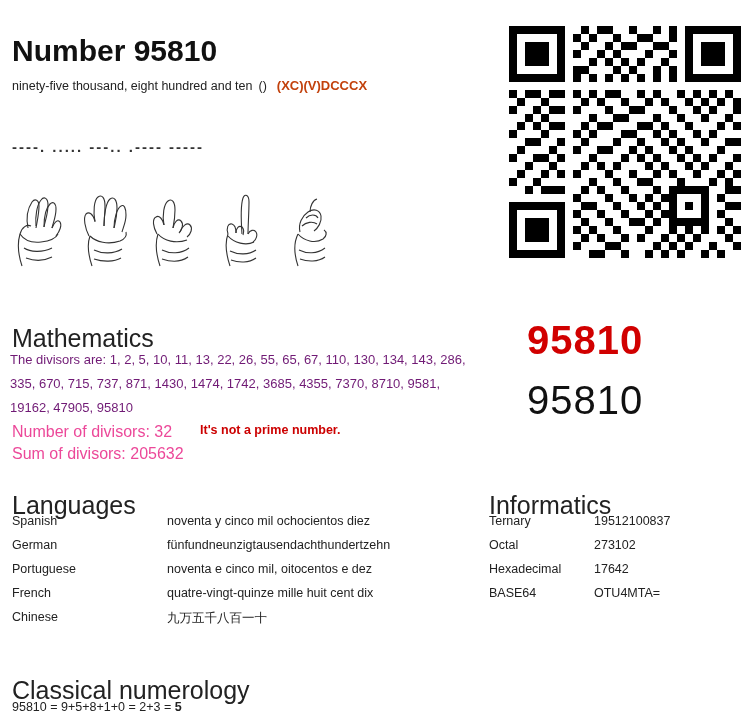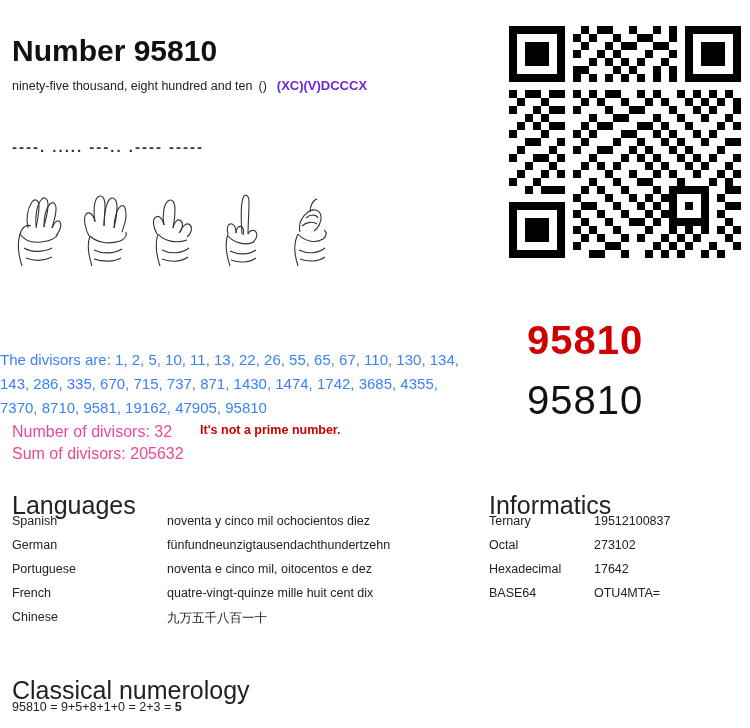--- a/index.html
+++ b/index.html
@@ -40,21 +40,21 @@
   }
   .subline .paren {
     color: #222;
     margin-left: 6px;
     font-size: 12.5px;
   }
   .subline .roman {
     margin-left: 10px;
     font-weight: bold;
     font-size: 13px;
-    color: #6d28d9;
+    color: #c2410c;
   }
   .morse {
     position: absolute;
     left: 12px;
     top: 138px;
     font-size: 15px;
     font-weight: bold;
     color: #333;
     letter-spacing: 2px;
     font-family: "Liberation Sans", sans-serif;
@@ -80,26 +80,26 @@
     color: #222;
     font-weight: normal;
   }
   #math-h { left: 12px; top: 303px; }
   #lang-h { left: 12px; top: 470px; }
   #inf-h  { left: 489px; top: 470px; }
   #class-h{ left: 12px; top: 655px; }
 
   .math-body {
     position: absolute;
-    left: 0;
+    left: 10px;
     top: 348px;
     width: 465px;
-    font-size: 15px;
+    font-size: 13px;
     line-height: 24px;
-    color: #3b82f6;
+    color: #701a75;
   }
   .meta-line {
     position: absolute;
     left: 12px;
     font-size: 16px;
     color: #ec4899;
   }
   #ndiv { top: 423px; }
   #sumdiv { top: 445px; }
   .prime-note {
@@ -541,20 +541,21 @@
         <rect x="14" y="28" width="1" height="1"></rect>
           <rect x="17" y="28" width="1" height="1"></rect>
         <rect x="19" y="28" width="1" height="1"></rect>
           <rect x="21" y="28" width="1" height="1"></rect>
         <rect x="24" y="28" width="1" height="1"></rect>
           <rect x="26" y="28" width="1" height="1"></rect>
       </g>
     </svg>
   </div>
 
+  <h2 class="section-h" id="math-h">Mathematics</h2>
   <div class="math-body">The divisors are: 1, 2, 5, 10, 11, 13, 22, 26, 55, 65, 67, 110, 130, 134, 143, 286, 335, 670, 715, 737, 871, 1430, 1474, 1742, 3685, 4355, 7370, 8710, 9581, 19162, 47905, 95810</div>
   <div class="meta-line" id="ndiv">Number of divisors: 32</div>
   <div class="prime-note">It's not a prime number.</div>
   <div class="meta-line" id="sumdiv">Sum of divisors: 205632</div>
 
   <div class="bignum-red">95810</div>
   <div class="bignum-black">95810</div>
 
   <h2 class="section-h" id="lang-h">Languages</h2>
   <table class="lang">

